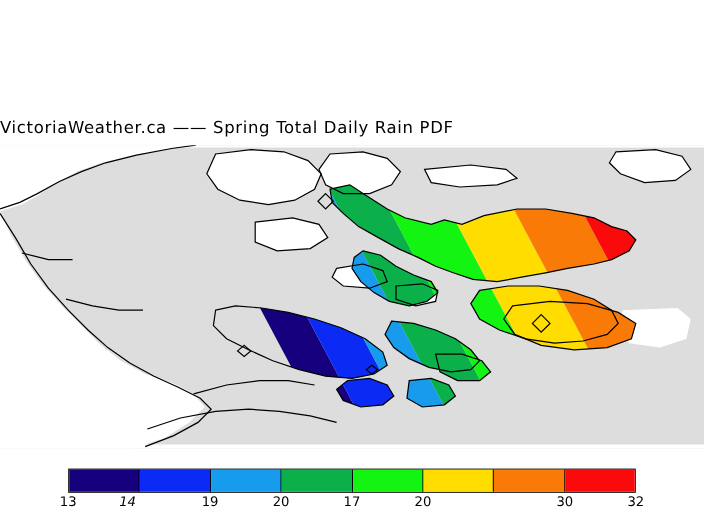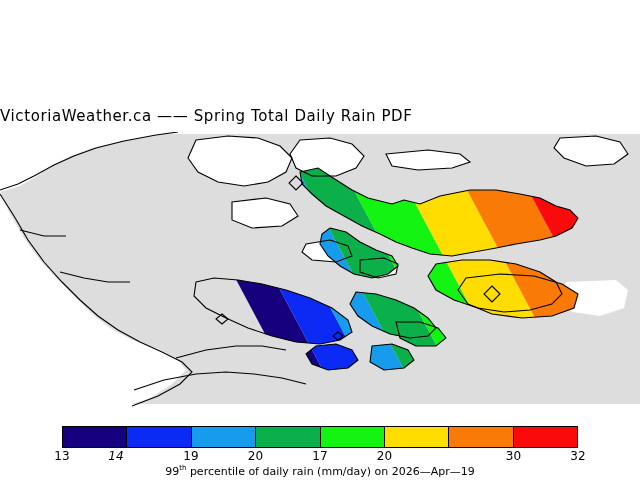--- a/index.html
+++ b/index.html
@@ -263,18 +263,15 @@
         <div class="cb-tick" style="left: 116px; font-style: italic;">14</div>
         <div class="cb-tick" style="left: 191px;">19</div>
         <div class="cb-tick" style="left: 255.5px;">20</div>
         <div class="cb-tick" style="left: 320px;">17</div>
         <div class="cb-tick" style="left: 384.5px;">20</div>
         <div class="cb-tick" style="left: 457px; margin-top: 30px;">19</div>
         <div class="cb-tick" style="left: 513.5px;">30</div>
         <div class="cb-tick" style="left: 578px;">32</div>
       </div>
 
-    <div id="cb-caption">
-      <span>99</span><sup>th</sup><span> percentile of daily rain (mm/day) on 2026—Apr—19</span>
-    </div>
   </div>
 
 </div>
 
 </body></html>

